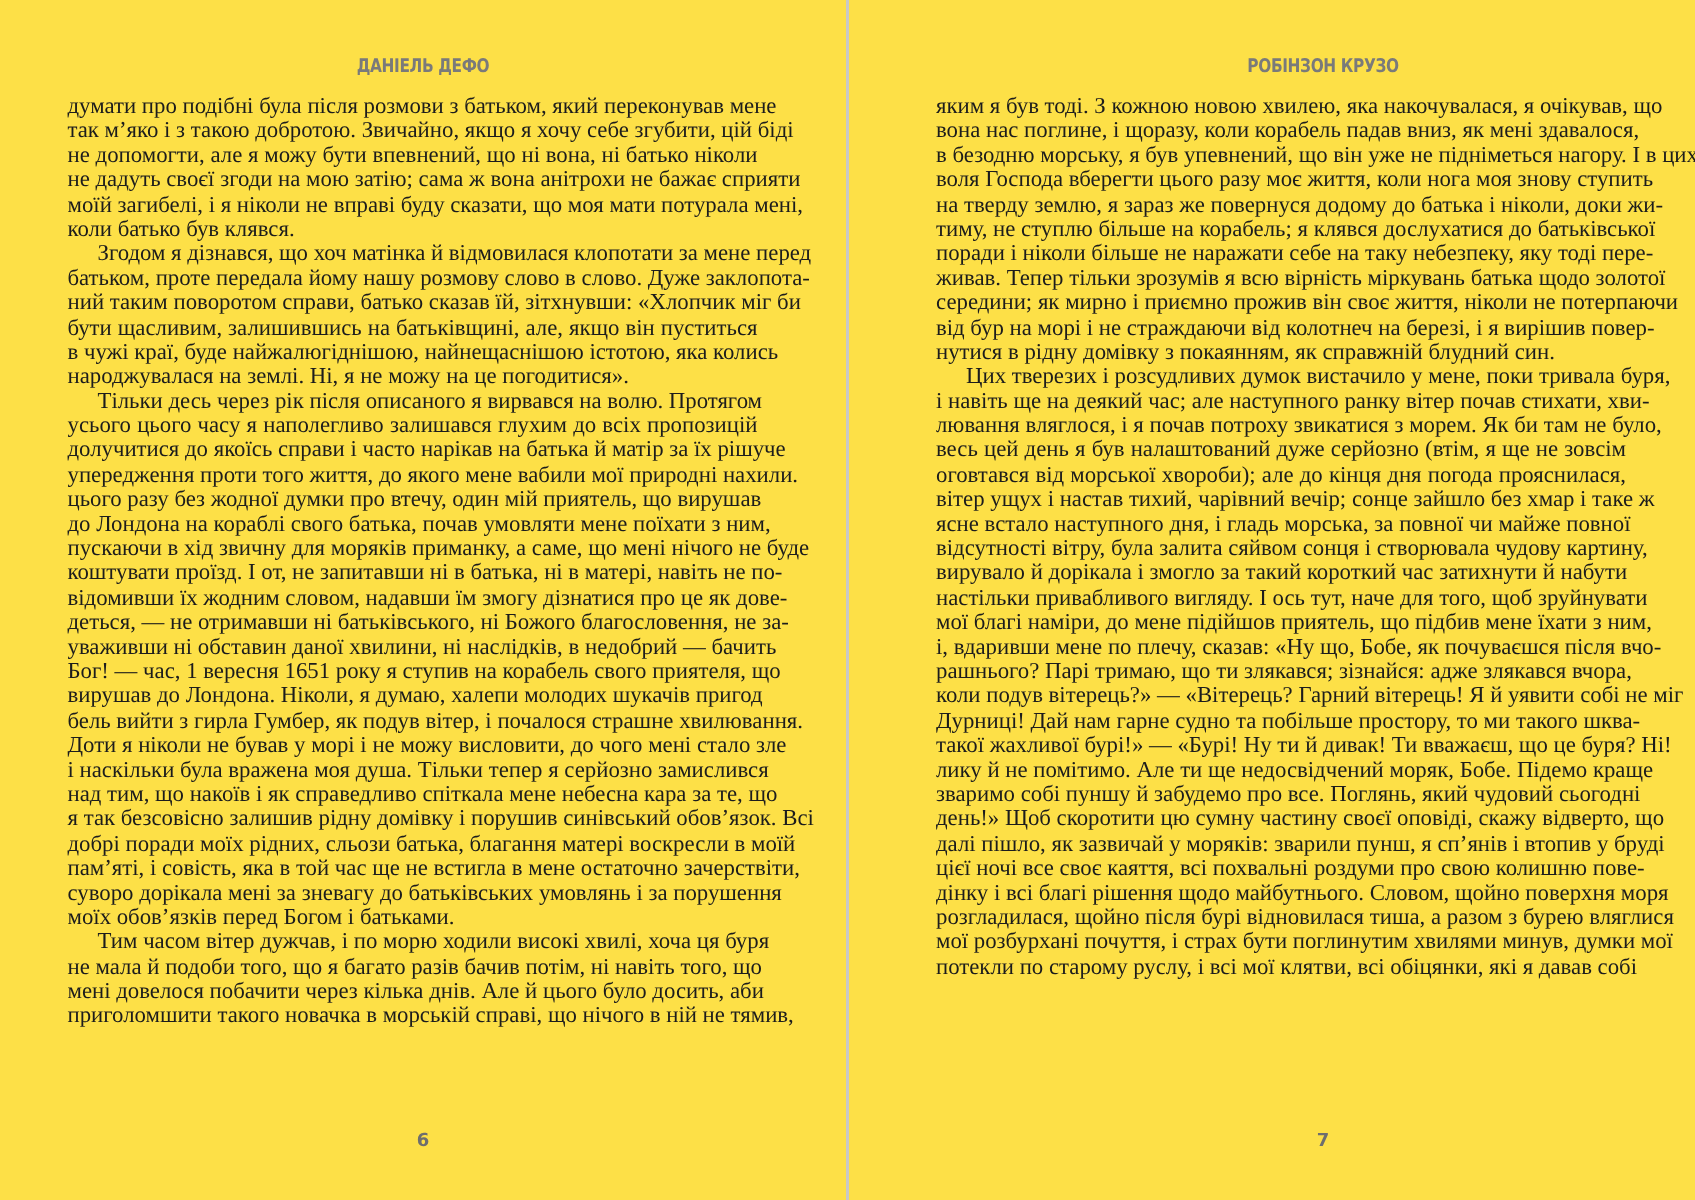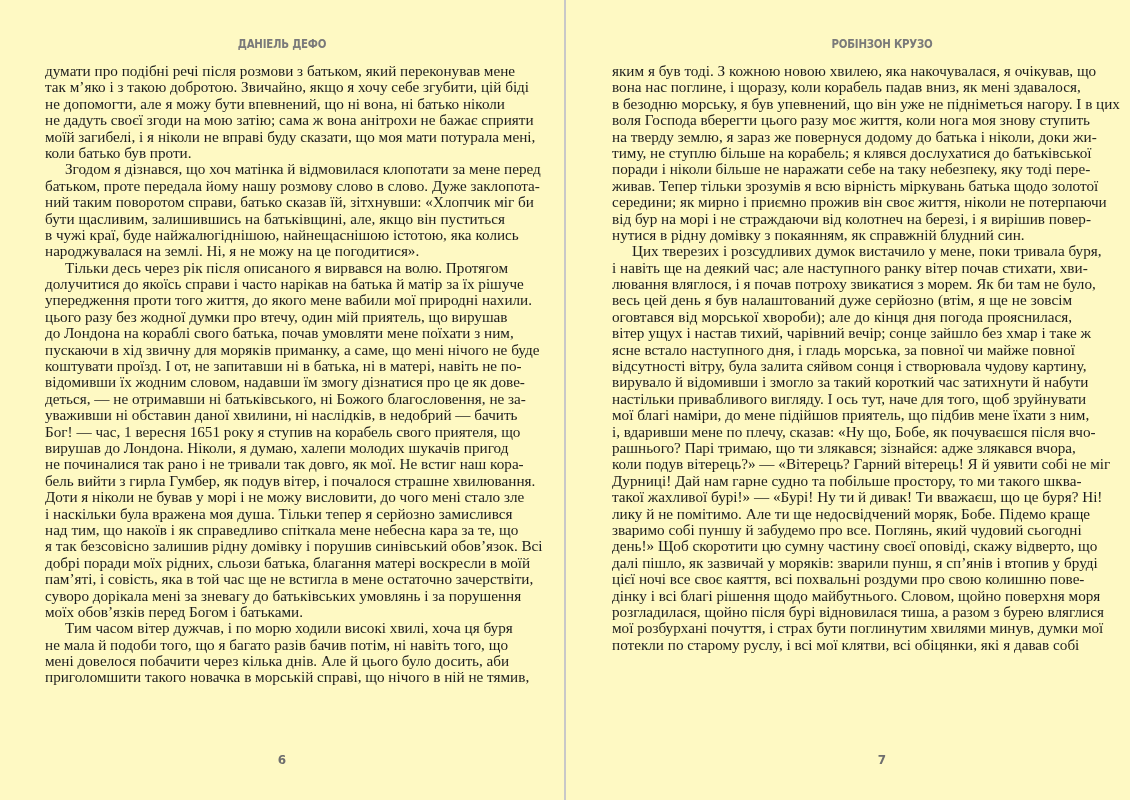--- a/index.html
+++ b/index.html
@@ -1,80 +1,80 @@
 <!DOCTYPE html>
 <html><head>
 <meta charset="utf-8">
 <style>
   html, body { margin: 0; padding: 0; }
   body {
     width: 1130px; height: 800px; background: #ffffff; position: relative; overflow: hidden;
   }
   .page {
-    position: absolute; top: 0; height: 800px; background: #fef9c3;
+    position: absolute; top: 0; height: 800px; background: #fde047;
   }
   #page-left { left: 0; width: 564px; }
   #page-right { left: 566px; width: 632px; }
   .divider {
     position: absolute; left: 564px; top: 0; width: 2px; height: 800px; background: #c8c8c8;
   }
   .running-head {
     position: absolute; top: 36px; left: 0; width: 100%; text-align: center;
     font-family: "DejaVu Sans", sans-serif; font-weight: bold; font-size: 12.5px;
     color: #7a7a7a; letter-spacing: -0.3px; transform: scaleX(0.82);
   }
   .body-text {
     position: absolute; top: 63px;
     font-family: "Liberation Serif", serif; font-size: 15.2px; line-height: 16.4px;
     color: #1c1c1c; text-align: justify;
   }
   #page-left .body-text { left: 45px; width: 460px; }
-  #page-right .body-text { left: 46px; width: 460px; }
+  #page-right .body-text { left: 58px; width: 460px; }
   .line {
     display: block; white-space: nowrap; text-align-last: justify; height: 16.4px;
     overflow: visible;
   }
   .line.last { text-align-last: left; }
   .line.indent { padding-left: 20px; }
   .folio {
     position: absolute; top: 753px; left: 0; width: 100%; text-align: center;
     font-family: "DejaVu Sans", sans-serif; font-weight: bold; font-size: 12px; color: #6e6e6e;
   }
 </style>
 </head>
 <body>
 
 <div class="page" id="page-left">
   <div class="running-head">ДАНІЕЛЬ ДЕФО</div>
   <div class="body-text">
-      <span class="line">думати про подібні речі після розмови з батьком, який переконував мене</span>
+      <span class="line">думати про подібні була після розмови з батьком, який переконував мене</span>
       <span class="line">так м’яко і з такою добротою. Звичайно, якщо я хочу себе згубити, цій біді</span>
       <span class="line">не допомогти, але я можу бути впевнений, що ні вона, ні батько ніколи</span>
       <span class="line">не дадуть своєї згоди на мою затію; сама ж вона анітрохи не бажає сприяти</span>
       <span class="line">моїй загибелі, і я ніколи не вправі буду сказати, що моя мати потурала мені,</span>
-      <span class="line last">коли батько був проти.</span>
+      <span class="line last">коли батько був клявся.</span>
       <span class="line indent">Згодом я дізнався, що хоч матінка й відмовилася клопотати за мене перед</span>
       <span class="line">батьком, проте передала йому нашу розмову слово в слово. Дуже заклопота-</span>
       <span class="line">ний таким поворотом справи, батько сказав їй, зітхнувши: «Хлопчик міг би</span>
       <span class="line">бути щасливим, залишившись на батьківщині, але, якщо він пуститься</span>
       <span class="line">в чужі краї, буде найжалюгіднішою, найнещаснішою істотою, яка колись</span>
       <span class="line last">народжувалася на землі. Ні, я не можу на це погодитися».</span>
       <span class="line indent">Тільки десь через рік після описаного я вирвався на волю. Протягом</span>
+      <span class="line">усього цього часу я наполегливо залишався глухим до всіх пропозицій</span>
       <span class="line">долучитися до якоїсь справи і часто нарікав на батька й матір за їх рішуче</span>
       <span class="line">упередження проти того життя, до якого мене вабили мої природні нахили.</span>
       <span class="line">цього разу без жодної думки про втечу, один мій приятель, що вирушав</span>
       <span class="line">до Лондона на кораблі свого батька, почав умовляти мене поїхати з ним,</span>
       <span class="line">пускаючи в хід звичну для моряків приманку, а саме, що мені нічого не буде</span>
       <span class="line">коштувати проїзд. І от, не запитавши ні в батька, ні в матері, навіть не по-</span>
       <span class="line">відомивши їх жодним словом, надавши їм змогу дізнатися про це як дове-</span>
       <span class="line">деться, — не отримавши ні батьківського, ні Божого благословення, не за-</span>
       <span class="line">уваживши ні обставин даної хвилини, ні наслідків, в недобрий — бачить</span>
       <span class="line">Бог! — час, 1 вересня 1651 року я ступив на корабель свого приятеля, що</span>
       <span class="line">вирушав до Лондона. Ніколи, я думаю, халепи молодих шукачів пригод</span>
-      <span class="line">не починалися так рано і не тривали так довго, як мої. Не встиг наш кора-</span>
       <span class="line">бель вийти з гирла Гумбер, як подув вітер, і почалося страшне хвилювання.</span>
       <span class="line">Доти я ніколи не бував у морі і не можу висловити, до чого мені стало зле</span>
       <span class="line">і наскільки була вражена моя душа. Тільки тепер я серйозно замислився</span>
       <span class="line">над тим, що накоїв і як справедливо спіткала мене небесна кара за те, що</span>
       <span class="line">я так безсовісно залишив рідну домівку і порушив синівський обов’язок. Всі</span>
       <span class="line">добрі поради моїх рідних, сльози батька, благання матері воскресли в моїй</span>
       <span class="line">пам’яті, і совість, яка в той час ще не встигла в мене остаточно зачерствіти,</span>
       <span class="line">суворо дорікала мені за зневагу до батьківських умовлянь і за порушення</span>
       <span class="line last">моїх обов’язків перед Богом і батьками.</span>
       <span class="line indent">Тим часом вітер дужчав, і по морю ходили високі хвилі, хоча ця буря</span>
@@ -102,21 +102,21 @@
       <span class="line">від бур на морі і не страждаючи від колотнеч на березі, і я вирішив повер-</span>
       <span class="line last">нутися в рідну домівку з покаянням, як справжній блудний син.</span>
       <span class="line indent">Цих тверезих і розсудливих думок вистачило у мене, поки тривала буря,</span>
       <span class="line">і навіть ще на деякий час; але наступного ранку вітер почав стихати, хви-</span>
       <span class="line">лювання вляглося, і я почав потроху звикатися з морем. Як би там не було,</span>
       <span class="line">весь цей день я був налаштований дуже серйозно (втім, я ще не зовсім</span>
       <span class="line">оговтався від морської хвороби); але до кінця дня погода прояснилася,</span>
       <span class="line">вітер ущух і настав тихий, чарівний вечір; сонце зайшло без хмар і таке ж</span>
       <span class="line">ясне встало наступного дня, і гладь морська, за повної чи майже повної</span>
       <span class="line">відсутності вітру, була залита сяйвом сонця і створювала чудову картину,</span>
-      <span class="line">вирувало й відомивши і змогло за такий короткий час затихнути й набути</span>
+      <span class="line">вирувало й дорікала і змогло за такий короткий час затихнути й набути</span>
       <span class="line">настільки привабливого вигляду. І ось тут, наче для того, щоб зруйнувати</span>
       <span class="line">мої благі наміри, до мене підійшов приятель, що підбив мене їхати з ним,</span>
       <span class="line">і, вдаривши мене по плечу, сказав: «Ну що, Бобе, як почуваєшся після вчо-</span>
       <span class="line">рашнього? Парі тримаю, що ти злякався; зізнайся: адже злякався вчора,</span>
       <span class="line">коли подув вітерець?» — «Вітерець? Гарний вітерець! Я й уявити собі не міг</span>
       <span class="line">Дурниці! Дай нам гарне судно та побільше простору, то ми такого шква-</span>
       <span class="line">такої жахливої бурі!» — «Бурі! Ну ти й дивак! Ти вважаєш, що це буря? Ні!</span>
       <span class="line">лику й не помітимо. Але ти ще недосвідчений моряк, Бобе. Підемо краще</span>
       <span class="line">зваримо собі пуншу й забудемо про все. Поглянь, який чудовий сьогодні</span>
       <span class="line">день!» Щоб скоротити цю сумну частину своєї оповіді, скажу відверто, що</span>

